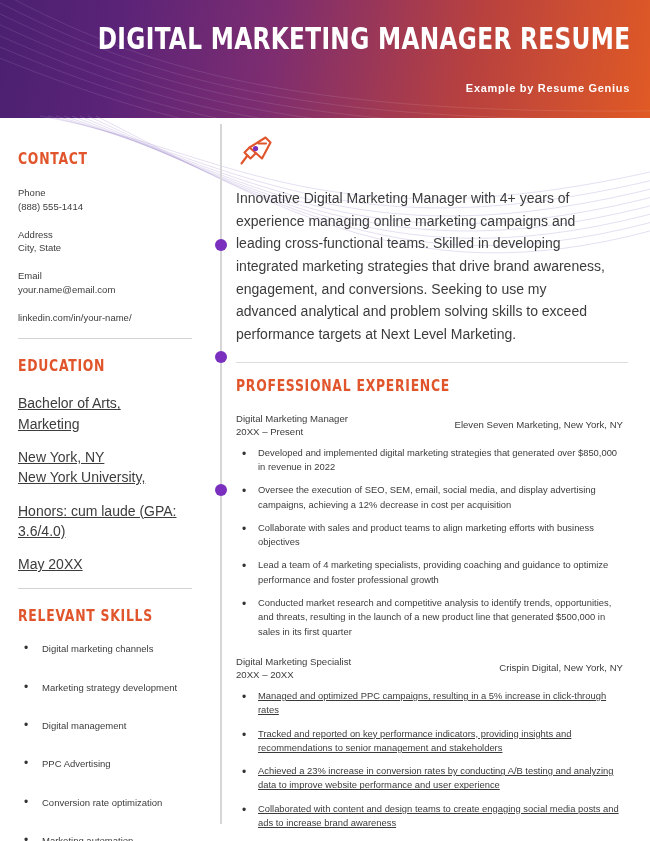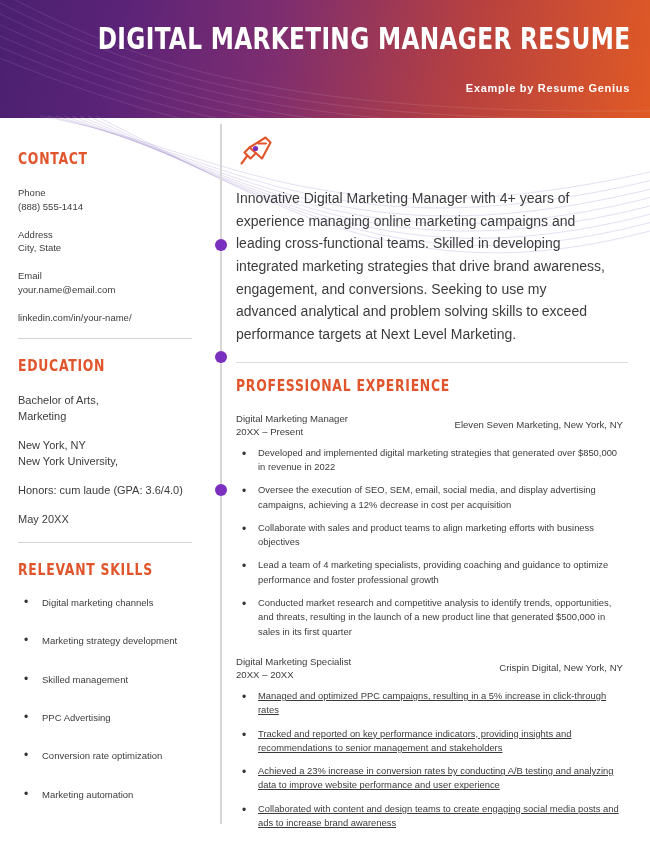--- a/index.html
+++ b/index.html
@@ -48,21 +48,21 @@
     font-family:"DejaVu Sans Condensed","Liberation Sans", sans-serif;
     font-size:15px; font-weight:bold; color:#e0552b;
     letter-spacing:0.8px; text-transform:uppercase;
     transform:scaleX(0.92); transform-origin:left center;
   }
   .left-col .sec-head { margin-bottom:18px; }
   .contact-blk { margin-bottom:14px; font-size:9.5px; line-height:1.45; color:#3c3c3c; }
   .contact-blk .lbl { display:block; }
   .contact-blk .val { display:block; }
   .divider { height:1px; background:#d3d3d3; margin:14px 0 18px 0; }
-  .edu-blk { font-size:11px; line-height:1.45; color:#3c3c3c; margin-bottom:13px; }
+  .edu-blk { font-size:14px; line-height:1.45; color:#3c3c3c; margin-bottom:13px;text-decoration:underline; }
   .skills { list-style:none; margin-top:4px; }
   .skills li {
     position:relative; font-size:9.5px; color:#3c3c3c;
     padding-left:24px; margin-bottom:26px; line-height:1.3;
   }
   .skills li::before {
     content:"\2022"; position:absolute; left:6px; top:-2px; font-size:12px; color:#333;
   }
 
   
@@ -158,21 +158,21 @@
   </div>
   <div class="edu-blk">Honors: cum laude (GPA: 3.6/4.0)</div>
   <div class="edu-blk">May 20XX</div>
 
   <div class="divider"></div>
 
   <div class="sec-head">RELEVANT SKILLS</div>
   <ul class="skills">
     <li>Digital marketing channels</li>
     <li>Marketing strategy development</li>
-    <li>Skilled management</li>
+    <li>Digital management</li>
     <li>PPC Advertising</li>
     <li>Conversion rate optimization</li>
     <li>Marketing automation</li>
   </ul>
 </div>
 
 <div class="right-col">
 
   <div class="megaphone">
     <svg width="40" height="36" viewBox="0 0 40 36">

